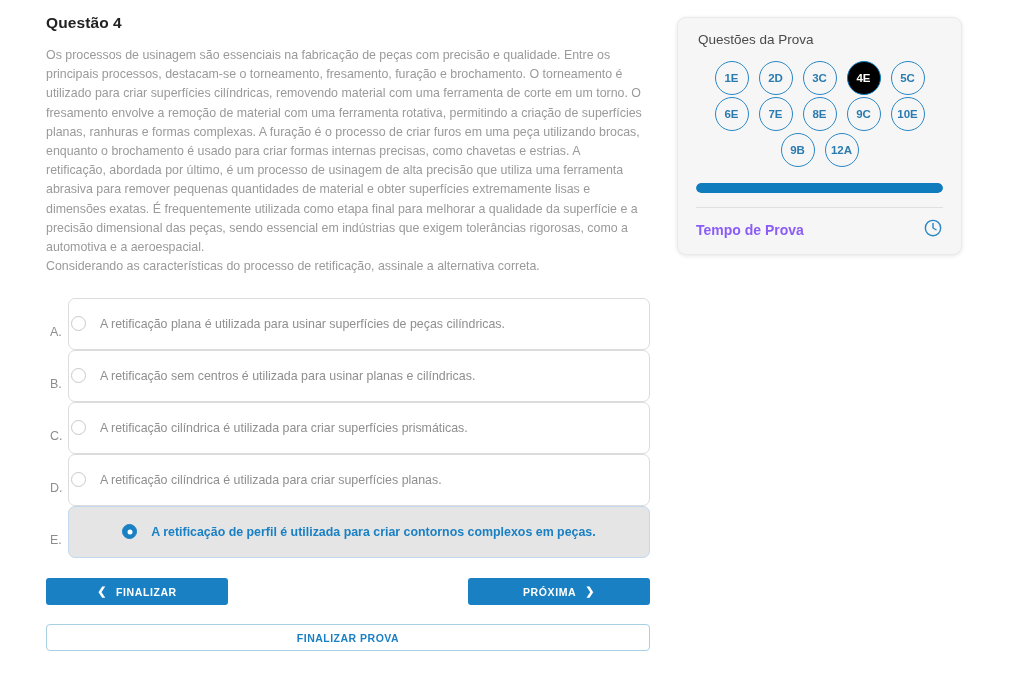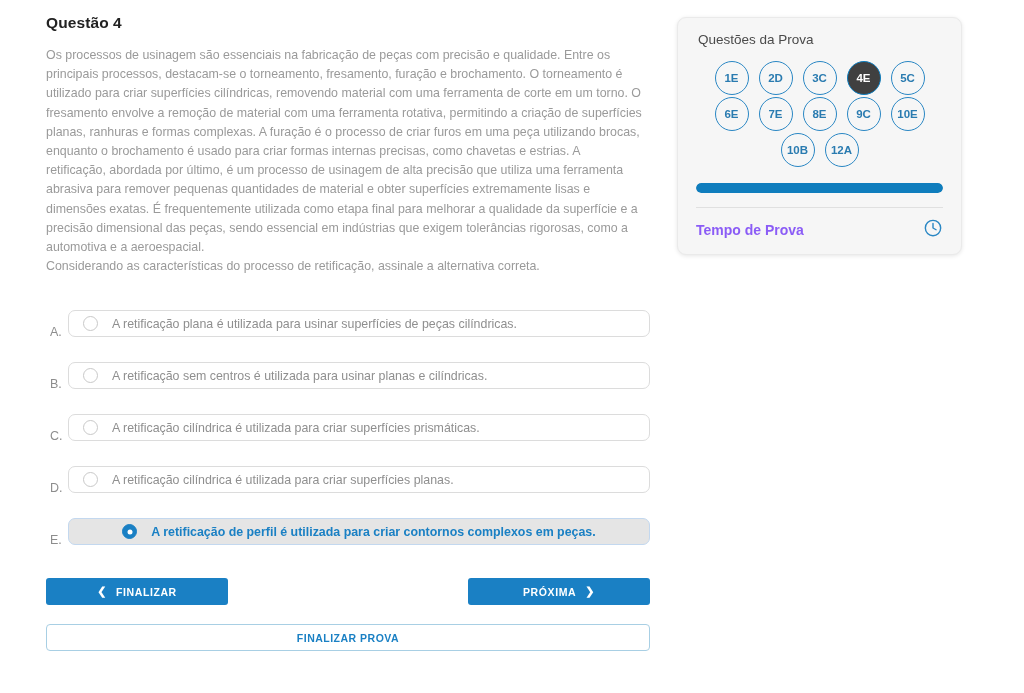--- a/index.html
+++ b/index.html
@@ -65,27 +65,27 @@
     font-size: 12.5px;
     color: #8d8d8d;
     text-align: left;
     padding-left: 4px;
     align-self: flex-end;
     padding-bottom: 6px;
   }
 
   .option-box {
     flex: 1 1 auto;
-    height: 27px;
+    height: 52px;
     border: 1px solid #dcdcdc;
     border-radius: 7px;
     background: #ffffff;
     display: flex;
     align-items: center;
-    padding: 0 14px;
+    padding: 0 2px;
     cursor: pointer;
   }
 
   .option-box.selected {
     background: #e5e5e5;
     border-color: #c3d8ef;
     justify-content: center;
   }
 
   .radio {
@@ -217,21 +217,21 @@
     font-weight: bold;
     display: flex;
     align-items: center;
     justify-content: center;
     cursor: pointer;
     font-family: "Liberation Sans", sans-serif;
     padding: 0;
   }
 
   .q-circle.active {
-    background: #404040;
+    background: #000000;
     border-color: #0f7dbd;
     color: #ffffff;
   }
 
   .progress-track {
     width: 100%;
     height: 10px;
     border-radius: 6px;
     background: #e2e2e2;
     overflow: hidden;
@@ -345,21 +345,21 @@
       <button class="q-circle">1E</button>
       <button class="q-circle">2D</button>
       <button class="q-circle">3C</button>
       <button class="q-circle active">4E</button>
       <button class="q-circle">5C</button>
       <button class="q-circle">6E</button>
       <button class="q-circle">7E</button>
       <button class="q-circle">8E</button>
       <button class="q-circle">9C</button>
       <button class="q-circle">10E</button>
-      <button class="q-circle">10B</button>
+      <button class="q-circle">9B</button>
       <button class="q-circle">12A</button>
     </div>
 
     <div class="progress-track">
       <div class="progress-fill" id="progress-fill" style="width: 100%;"></div>
     </div>
 
     <div class="panel-divider"></div>
 
     <div class="time-row">

